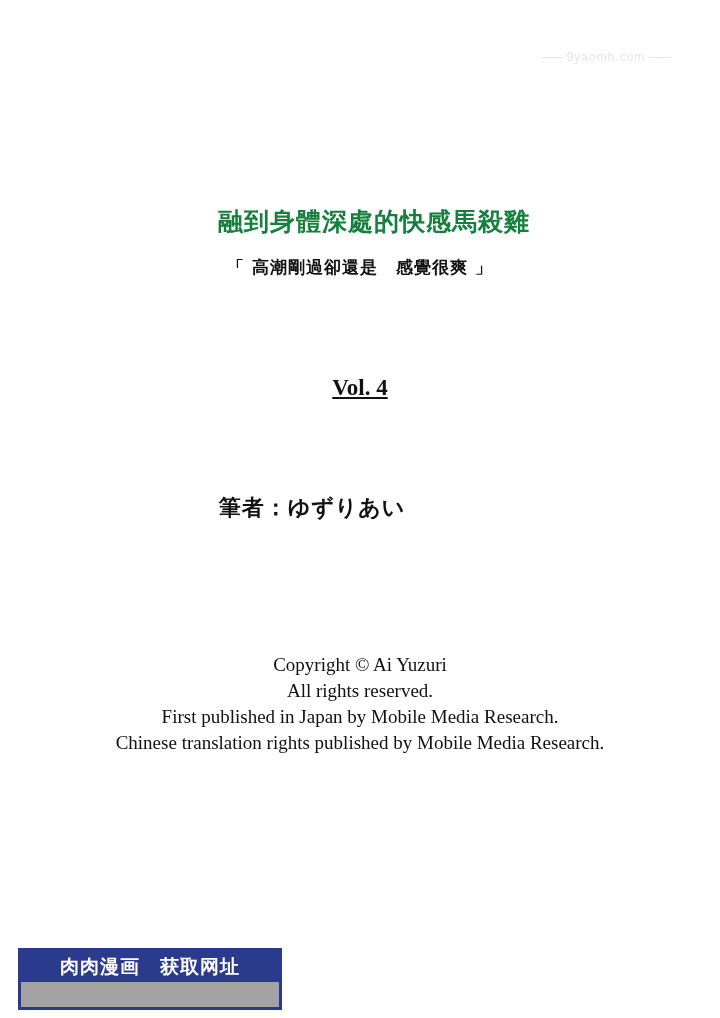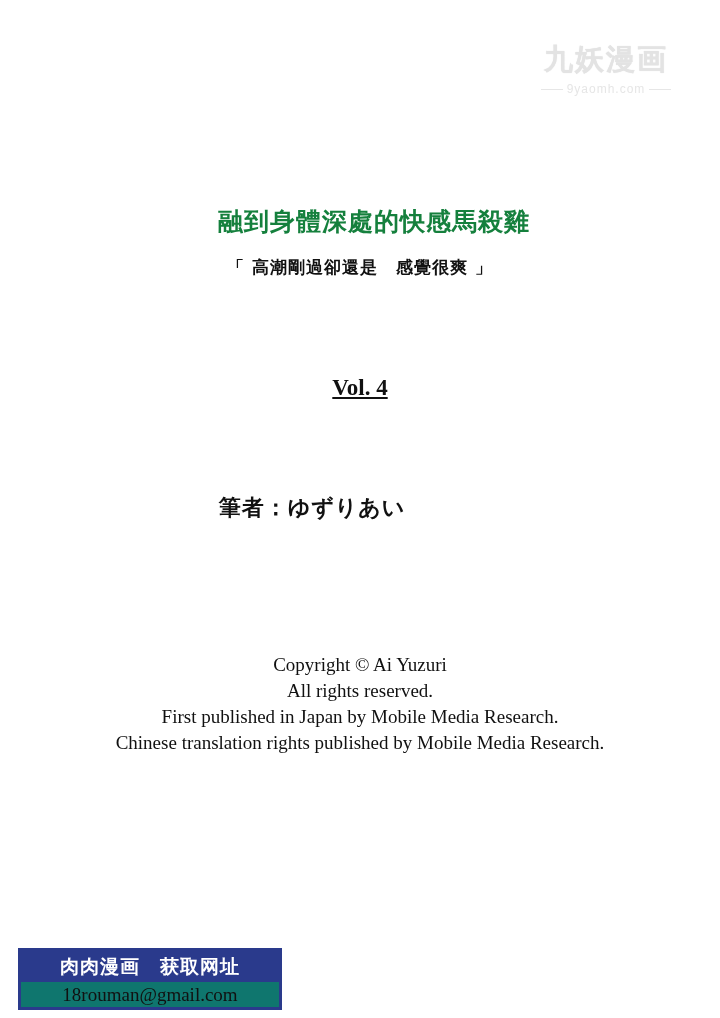--- a/index.html
+++ b/index.html
@@ -122,21 +122,21 @@
     color: #111111;
   }
 
   
   .banner {
     position: absolute;
     left: 18px;
     bottom: 8px;
     width: 264px;
     height: 62px;
-    background: #0f766e;
+    background: #a3a3a3;
     border: 3px solid #2a3a8c;
     box-sizing: border-box;
   }
   .banner-top {
     height: 31px;
     background: #2a3a8c;
     color: #ffffff;
     font-family: "DejaVu Sans", sans-serif;
     font-weight: bold;
     font-size: 19px;
@@ -154,21 +154,20 @@
     display: flex;
     align-items: center;
     justify-content: center;
     white-space: nowrap;
   }
 </style>
 </head>
 <body>
 
 <div class="watermark">
-  <div class="watermark-title">九妖漫画</div>
   <div class="watermark-sub">9yaomh.com</div>
 </div>
 
 <div class="title-block">
   <div class="title-line1">融到身體深處的快感馬殺雞</div>
   <div class="title-line2">「 高潮剛過卻還是　感覺很爽 」</div>
 </div>
 
 <div class="volume">Vol. 4</div>
 
@@ -176,14 +175,13 @@
 
 <div class="copyright">
   <div>Copyright © Ai Yuzuri</div>
   <div>All rights reserved.</div>
   <div>First published in Japan by Mobile Media Research.</div>
   <div>Chinese translation rights published by Mobile Media Research.</div>
 </div>
 
 <div class="banner">
   <div class="banner-top">肉肉漫画　获取网址</div>
-  <div class="banner-bottom">18rouman@gmail.com</div>
 </div>
 
 </body></html>

